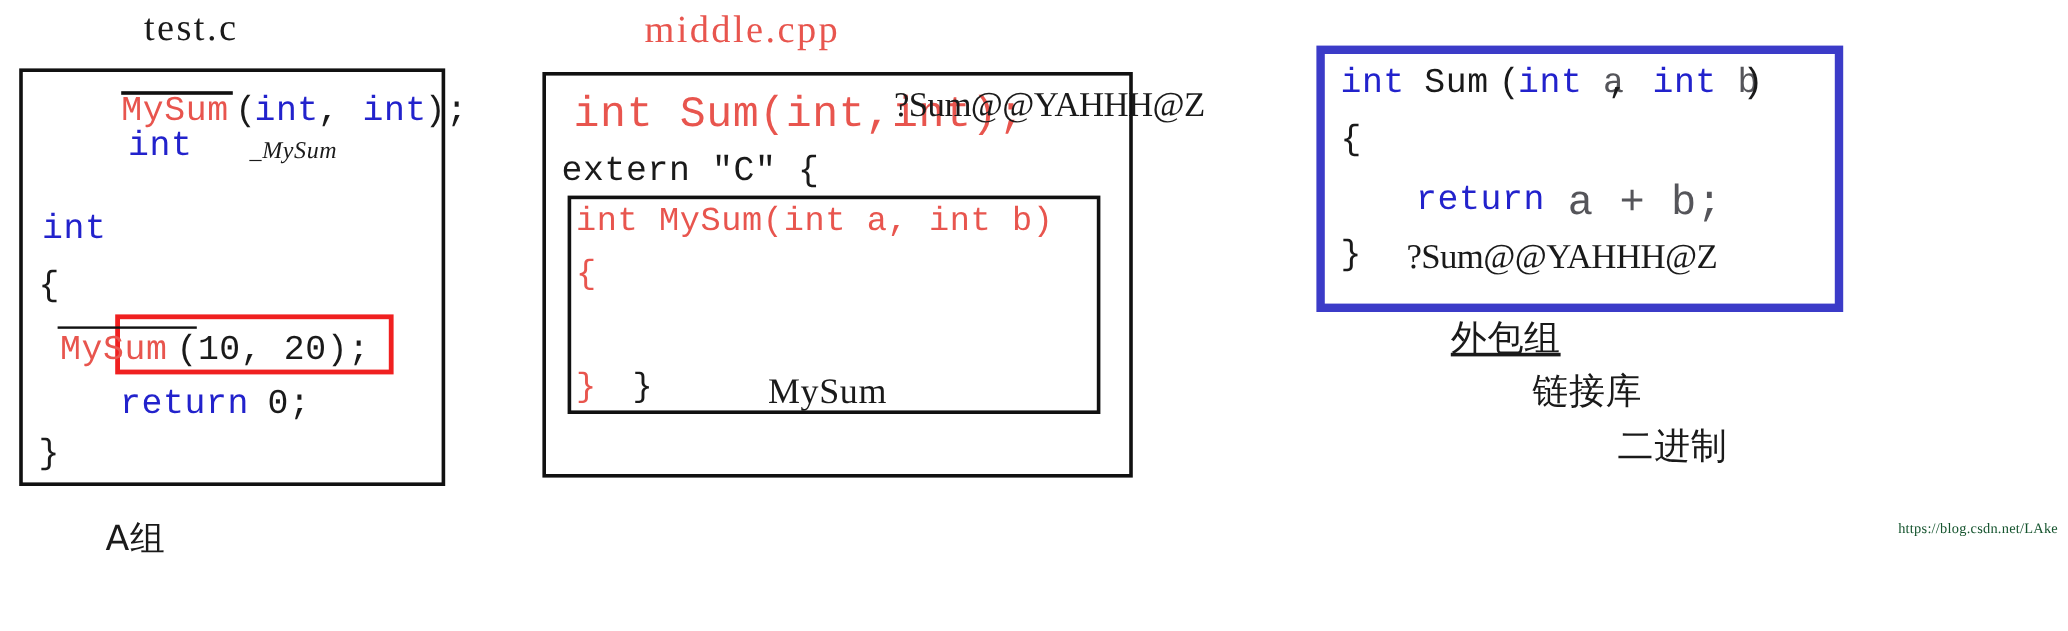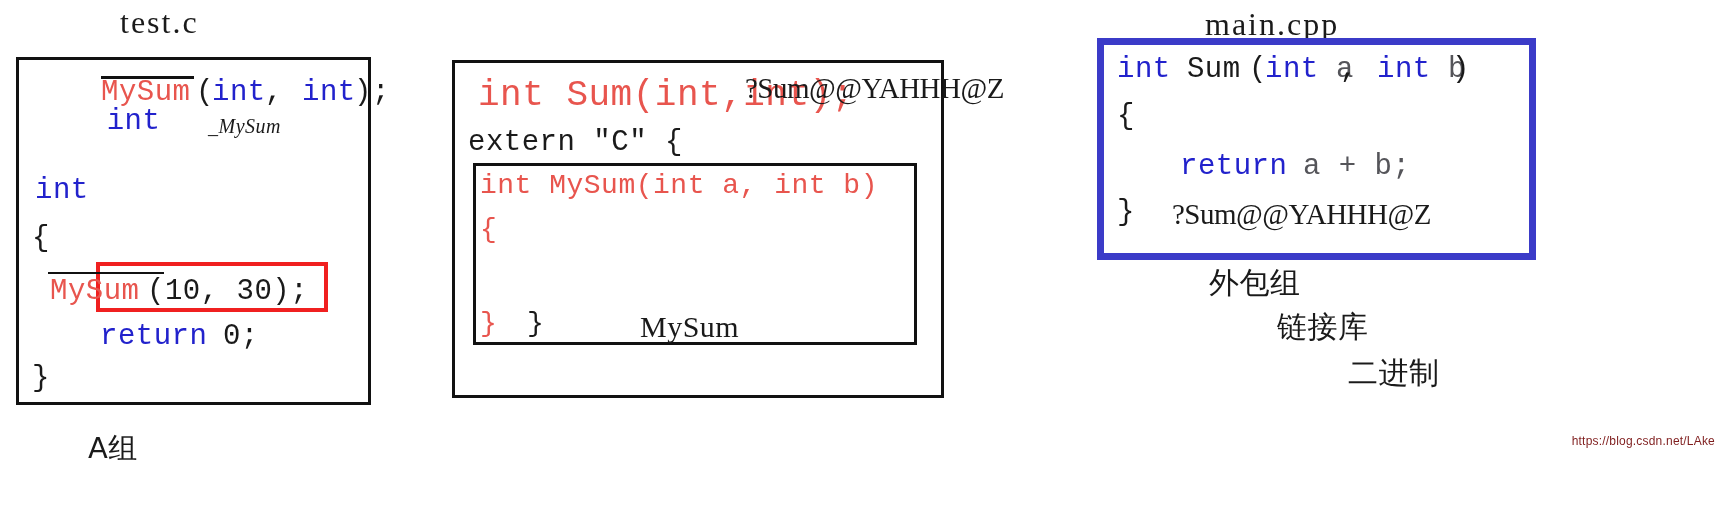--- a/index.html
+++ b/index.html
@@ -62,23 +62,23 @@
   
   .ul {
     position: absolute;
     background: #111111;
     height: 3px;
   }
 
   
   .watermark {
     position: absolute;
-    color: #7f1d1d;
+    color: #14532d;
     font-size: 12px;
-    font-family: Liberation Sans, sans-serif;
+    font-family: Liberation Serif, serif;
     white-space: pre;
     letter-spacing: 0.2px;
   }
 
   .cjk {
     font-family: "DejaVu Sans", "Liberation Sans", sans-serif;
     font-size: 30px;
     color: #1a1a1a;
     white-space: pre;
   }
@@ -105,66 +105,66 @@
 
   <div class="t serif blk" style="left:208px; top:116px; font-size:20px;font-style:italic;">_MySum</div>
 
   <div class="t mono kw" style="left:35px; top:176px; font-size:29px;">int</div>
 
   <div class="t mono blk" style="left:32px; top:224px; font-size:29px;">{</div>
 
   <div class="box box-red" style="left:96px; top:262px; width:232px; height:50px;"></div>
   <div class="ul" style="left:48px; top:272px; width:116px; height:2px;"></div>
   <div class="t mono red" style="left:50px; top:277px; font-size:29px;">MySum</div>
-  <div class="t mono blk" style="left:147px; top:277px; font-size:29px;">(10, 30);</div>
+  <div class="t mono blk" style="left:147px; top:277px; font-size:29px;">(10, 20);</div>
 
   <div class="t mono kw" style="left:100px; top:322px; font-size:29px;">return</div>
   <div class="t mono blk" style="left:205px; top:322px; font-size:29px;"> 0;</div>
 
   <div class="t mono blk" style="left:32px; top:364px; font-size:29px;">}</div>
 
   <div class="t cjk" style="left:88px; top:434px; font-size:29px;">A组</div>
 
+  <div class="title serif t red" style="left:537px; top:8px; font-size:32px; letter-spacing:2px;">middle.cpp</div>
 
   <div class="box box-black2" style="left:452px; top:60px; width:492px; height:338px;"></div>
 
   <div class="t mono red" style="left:478px; top:78px; font-size:36px;">int Sum(int,int);</div>
   <div class="t serif blk" style="left:745px; top:74px; font-size:29px; letter-spacing:-0.5px;">?Sum@@YAHHH@Z</div>
 
   <div class="t mono blk" style="left:468px; top:128px; font-size:29px;">extern "C" {</div>
 
   <div class="box box-black2" style="left:473px; top:163px; width:444px; height:182px;"></div>
 
   <div class="t mono red" style="left:480px; top:172px; font-size:28px;">int MySum(int a, int b)</div>
   <div class="t mono red" style="left:480px; top:216px; font-size:28px;">{</div>
   <div class="t mono red" style="left:480px; top:310px; font-size:28px;">}</div>
   <div class="t mono blk" style="left:527px; top:310px; font-size:28px;">}</div>
   <div class="t serif blk" style="left:640px; top:312px; font-size:30px;">MySum</div>
 
-  <div class="title serif t blk" style="left:1205px; top:8px; font-size:32px; letter-spacing:2px;">main.cpp</div>
 
   <div class="box box-blue" style="left:1097px; top:38px; width:439px; height:222px;"></div>
 
   <div class="t mono kw" style="left:1117px; top:55px; font-size:29px;">int</div>
   <div class="t mono blk" style="left:1169px; top:55px; font-size:29px;"> Sum</div>
   <div class="t mono blk" style="left:1249px; top:55px; font-size:29px;">(</div>
   <div class="t mono kw" style="left:1265px; top:55px; font-size:29px;">int</div>
   <div class="t mono gry" style="left:1318px; top:55px; font-size:29px;"> a</div>
   <div class="t mono blk" style="left:1340px; top:55px; font-size:29px;">, </div>
   <div class="t mono kw" style="left:1377px; top:55px; font-size:29px;">int</div>
   <div class="t mono gry" style="left:1430px; top:55px; font-size:29px;"> b</div>
   <div class="t mono blk" style="left:1452px; top:55px; font-size:29px;">)</div>
 
   <div class="t mono blk" style="left:1117px; top:102px; font-size:29px;">{</div>
 
   <div class="t mono kw" style="left:1180px; top:152px; font-size:29px;">return</div>
-  <div class="t mono gry" style="left:1285px; top:152px; font-size:29px;"> a + b;</div>
+  <div class="t mono gry" style="left:1285px; top:152px; font-size:35px;"> a + b;</div>
 
   <div class="t mono blk" style="left:1117px; top:198px; font-size:29px;">}</div>
   <div class="t serif blk" style="left:1172px; top:200px; font-size:29px; letter-spacing:-0.5px;">?Sum@@YAHHH@Z</div>
 
-  <div class="t cjk" style="left:1209px; top:268px;">外包组</div>
+  <div class="t cjk" style="left:1209px; top:268px;text-decoration:underline;">外包组</div>
   <div class="t cjk" style="left:1277px; top:312px;">链接库</div>
   <div class="t cjk" style="left:1348px; top:358px;">二进制</div>
 
   <div class="watermark" style="right:8px; bottom:8px;">https://blog.csdn.net/LAke</div>
 
 </div>
 
 </body></html>

